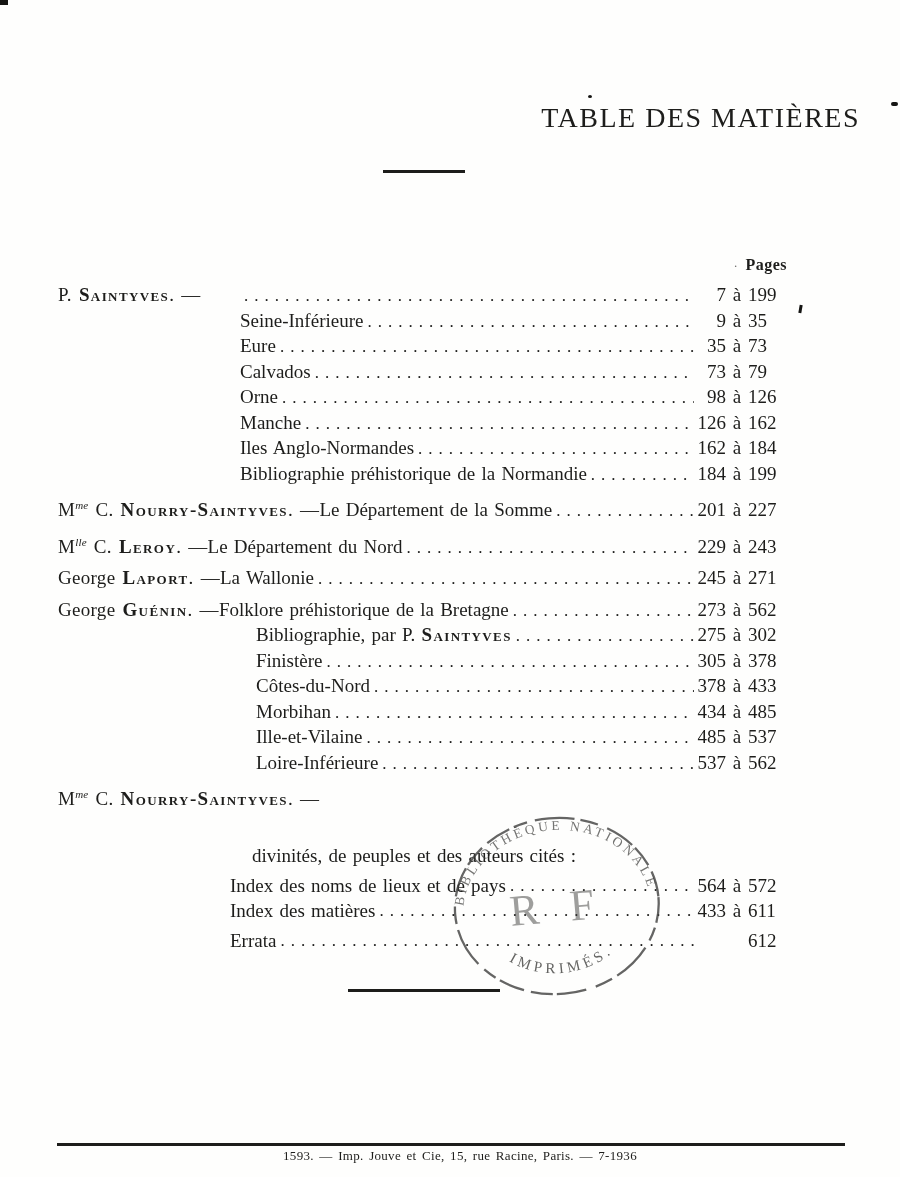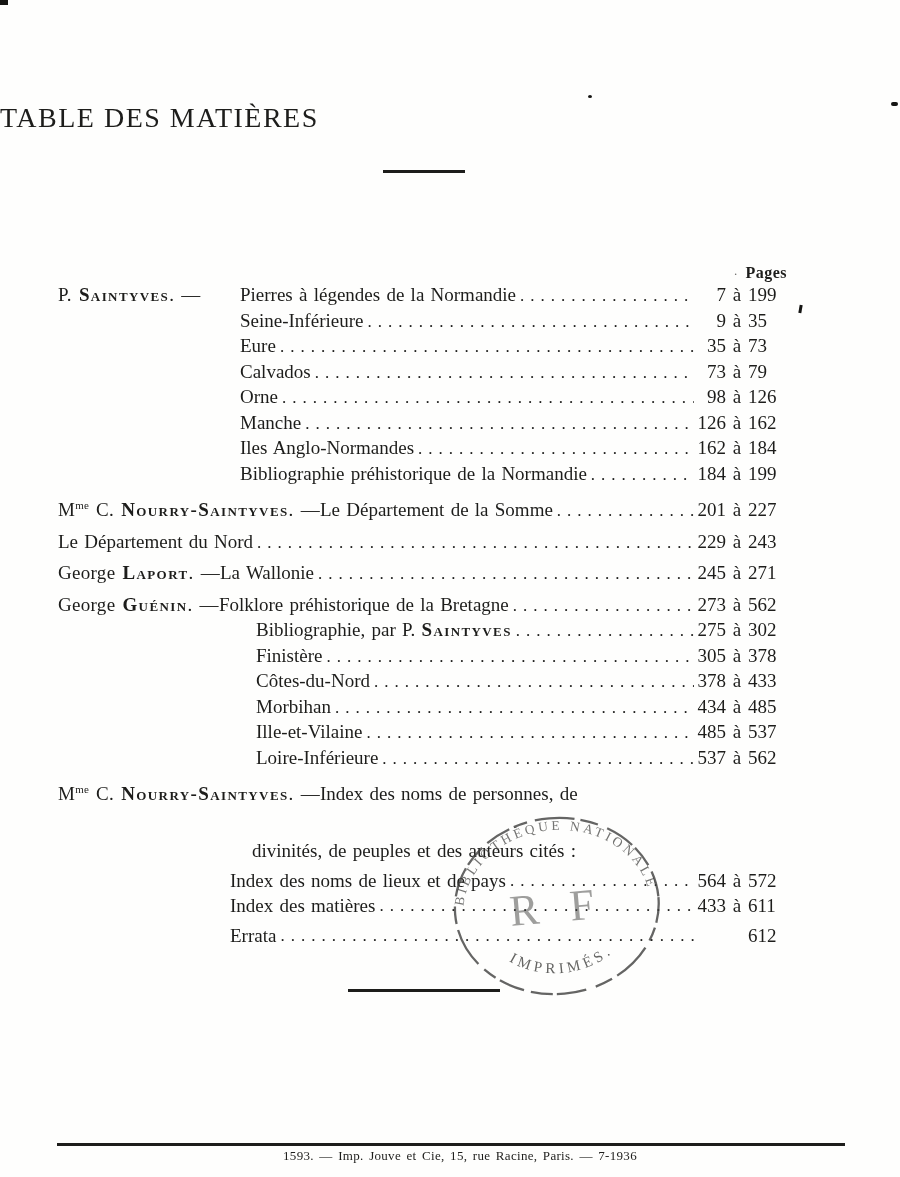--- a/index.html
+++ b/index.html
@@ -8,51 +8,51 @@
     background: #ffffff;
     font-family: "Liberation Serif", "DejaVu Serif", serif;
     color: #1d1d1b;
     overflow: hidden;
   }
   .page { position: relative; width: 900px; height: 1177px; background: #fefefd; }
 
   
   .doc-title {
     position: absolute; top: 102px; left: 0; width: 860px;
-    text-align: left; font-size: 28px; letter-spacing: 1.5px;
+    text-align: right; font-size: 28px; letter-spacing: 1.5px;
     white-space: nowrap;
   }
   .title-rule {
     position: absolute; top: 170px; left: 383px; width: 82px; height: 2.5px;
     background: #1d1d1b;
   }
 
   
   .pages-header {
-    position: absolute; top: 264px; left: 687px; width: 100px;
+    position: absolute; top: 256px; left: 687px; width: 100px;
     text-align: right; font-weight: bold; font-size: 16px; letter-spacing: 0.5px;
   }
   .pages-header .mark { font-weight: normal; opacity: 0.65; margin-right: 7px; font-size: 13px; }
 
   
   .toc { position: absolute; top: 283px; left: 58px; width: 732px; }
   .row {
     display: flex; align-items: baseline;
     font-size: 19px; line-height: 24.5px; white-space: nowrap;
   }
   .row.gap { margin-top: 6px; }
   .ind1 { padding-left: 182px; }
   .ind2 { padding-left: 198px; justify-content: flex-end; }
   .ind3 { padding-left: 172px; align-items: flex-end; }
   .ind4 { padding-left: 194px; margin-top: 32px; }
   .author { word-spacing: 2px; letter-spacing: 0.3px; flex: 0 0 auto; }
   .author.amin { min-width: 182px; }
   .rtitle { word-spacing: 1.5px; flex: 0 0 auto; }
   .sc { font-variant: small-caps; letter-spacing: 1.4px; font-weight: bold; }
-  .sup { font-size: 11px; vertical-align: 7px; letter-spacing: 0.2px; }
+  .sup { font-size: 11px; vertical-align: 7px; letter-spacing: 0.2px; font-style: italic; }
   .leader {
     flex: 1 1 auto; min-width: 0; overflow: hidden;
     letter-spacing: 6px; margin-left: 4px; margin-right: 2px;
     font-size: 17px;
   }
   .pcol { display: flex; flex: 0 0 auto; width: 94px; }
   .pfrom { width: 30px; text-align: right; }
   .psep  { width: 22px; text-align: center; }
   .pto   { width: 42px; text-align: left; }
 
@@ -100,21 +100,20 @@
   <div class="doc-title">TABLE DES MATIÈRES</div>
   <div class="title-rule"></div>
 
   <div class="pages-header">
     <span class="mark">·</span><span>Pages</span>
   </div>
 
   <div class="toc">
       <div class="row">
         <span class="author amin"><span>P. </span><span class="sc">Saintyves</span><span>. — </span></span>
-        <span class="rtitle"><span>Pierres à légendes de la Normandie</span></span>
         <span class="leader">..........................................................................................</span>
         <span class="pcol">
           <span class="pfrom">7</span>
           <span class="psep">à</span>
           <span class="pto">199</span>
         </span>
       </div>
       <div class="row ind1">
         <span class="rtitle"><span>Seine-Inférieure</span></span>
         <span class="leader">..........................................................................................</span>
@@ -182,20 +181,21 @@
         <span class="author"><span>M</span><span class="sup">me</span><span> C. </span><span class="sc">Nourry-Saintyves</span><span>. — </span></span>
         <span class="rtitle"><span>Le Département de la Somme</span></span>
         <span class="leader">..........................................................................................</span>
         <span class="pcol">
           <span class="pfrom">201</span>
           <span class="psep">à</span>
           <span class="pto">227</span>
         </span>
       </div>
       <div class="row gap">
+        <span class="author"><span>M</span><span class="sup">lle</span><span> C. </span><span class="sc">Leroy</span><span>. — </span></span>
         <span class="rtitle"><span>Le Département du Nord</span></span>
         <span class="leader">..........................................................................................</span>
         <span class="pcol">
           <span class="pfrom">229</span>
           <span class="psep">à</span>
           <span class="pto">243</span>
         </span>
       </div>
       <div class="row gap">
         <span class="author"><span>George </span><span class="sc">Laport</span><span>. — </span></span>
@@ -266,21 +266,20 @@
         <span class="rtitle"><span>Loire-Inférieure</span></span>
         <span class="leader">..........................................................................................</span>
         <span class="pcol">
           <span class="pfrom">537</span>
           <span class="psep">à</span>
           <span class="pto">562</span>
         </span>
       </div>
       <div class="row gap">
         <span class="author"><span>M</span><span class="sup">me</span><span> C. </span><span class="sc">Nourry-Saintyves</span><span>. — </span></span>
-        <span class="rtitle"><span>Index des noms de personnes, de</span></span>
       </div>
       <div class="row ind4">
         <span class="rtitle"><span>divinités, de peuples et des auteurs cités :</span></span>
       </div>
       <div class="row ind3 gap">
         <span class="rtitle"><span>Index des noms de lieux et de pays</span></span>
         <span class="leader">..........................................................................................</span>
         <span class="pcol">
           <span class="pfrom">564</span>
           <span class="psep">à</span>

